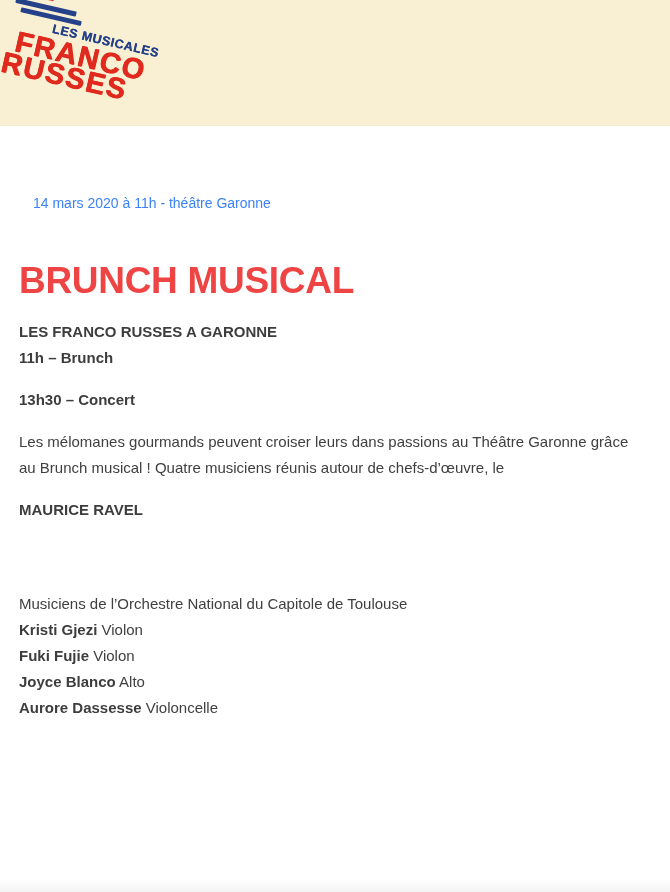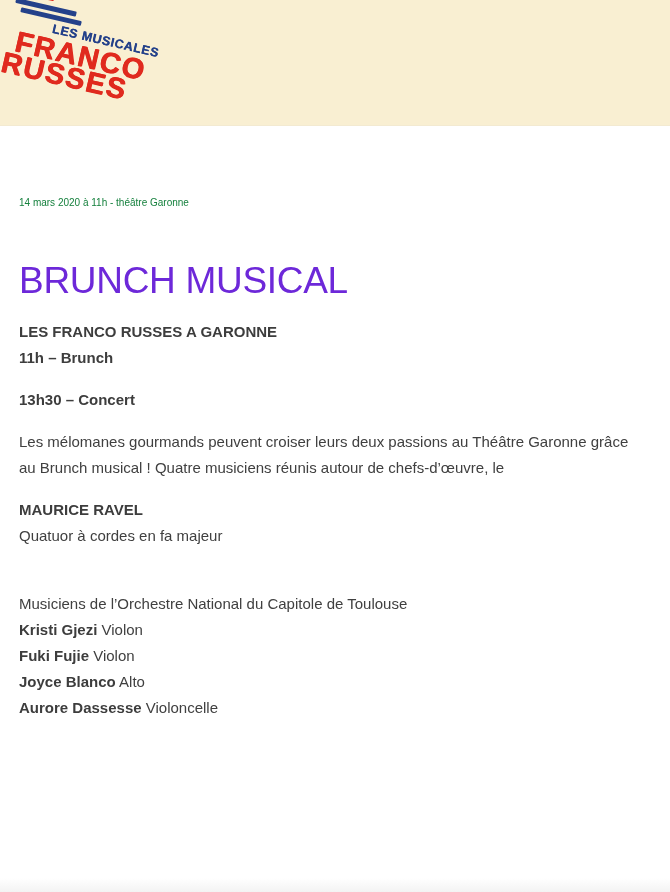--- a/index.html
+++ b/index.html
@@ -51,31 +51,32 @@
     text-shadow: 0.7px 0 0 #e02a1e, 0 0.5px 0 #e02a1e;
   }
   .logo-word-1 { margin-left: 14px; margin-top: 2px; }
   .logo-word-2 { margin-left: 5px; }
 
   
   .content { padding: 0 34px 0 19px; }
 
   .date-line {
     margin-top: 67px;
-    font-size: 10px;
+    font-size: 14px;
     line-height: 20px;
-    color: #15803d;
+    color: #3b82f6;
+    margin-left: 14px;
   }
   .page-title {
     margin: 46px 0 0 0;
     font-size: 37px;
     line-height: 44px;
-    font-weight: 400;
+    font-weight: 700;
     letter-spacing: -0.3px;
-    color: #6d28d9;
+    color: #ef4444;
   }
   .body-text { font-size: 15px; line-height: 26px; }
   .para { margin: 16px 0 0 0; }
   .para-first { }
   b, strong { font-weight: 700; color: #3d3d3d; }
 
   
   .footer-band {
     position: absolute;
     left: 0; bottom: 0;
@@ -109,26 +110,26 @@
       <strong>LES FRANCO RUSSES A GARONNE</strong><br>
       <strong>11h – Brunch</strong>
     </p>
 
 
     <p class="para">
       <strong>13h30 – Concert</strong>
     </p>
 
     <p class="para">
-      <span>Les mélomanes gourmands peuvent croiser leurs deux passions au Théâtre Garonne grâce au Brunch musical ! Quatre musiciens réunis autour de chefs-d’œuvre, le</span><br>
+      <span>Les mélomanes gourmands peuvent croiser leurs dans passions au Théâtre Garonne grâce au Brunch musical ! Quatre musiciens réunis autour de chefs-d’œuvre, le</span><br>
     </p>
 
     <p class="para">
       <strong>MAURICE RAVEL</strong><br>
-      <span>Quatuor à cordes en fa majeur</span><br>
+      <br>
       <br>
     </p>
 
     <p class="para">
       <span>Musiciens de l’Orchestre National du Capitole de Toulouse</span><br>
       <strong>Kristi Gjezi</strong> <span>Violon</span><br>
       <strong>Fuki Fujie</strong> <span>Violon</span><br>
       <strong>Joyce Blanco</strong> <span>Alto</span><br>
       <strong>Aurore Dassesse</strong> <span>Violoncelle</span>
     </p>

